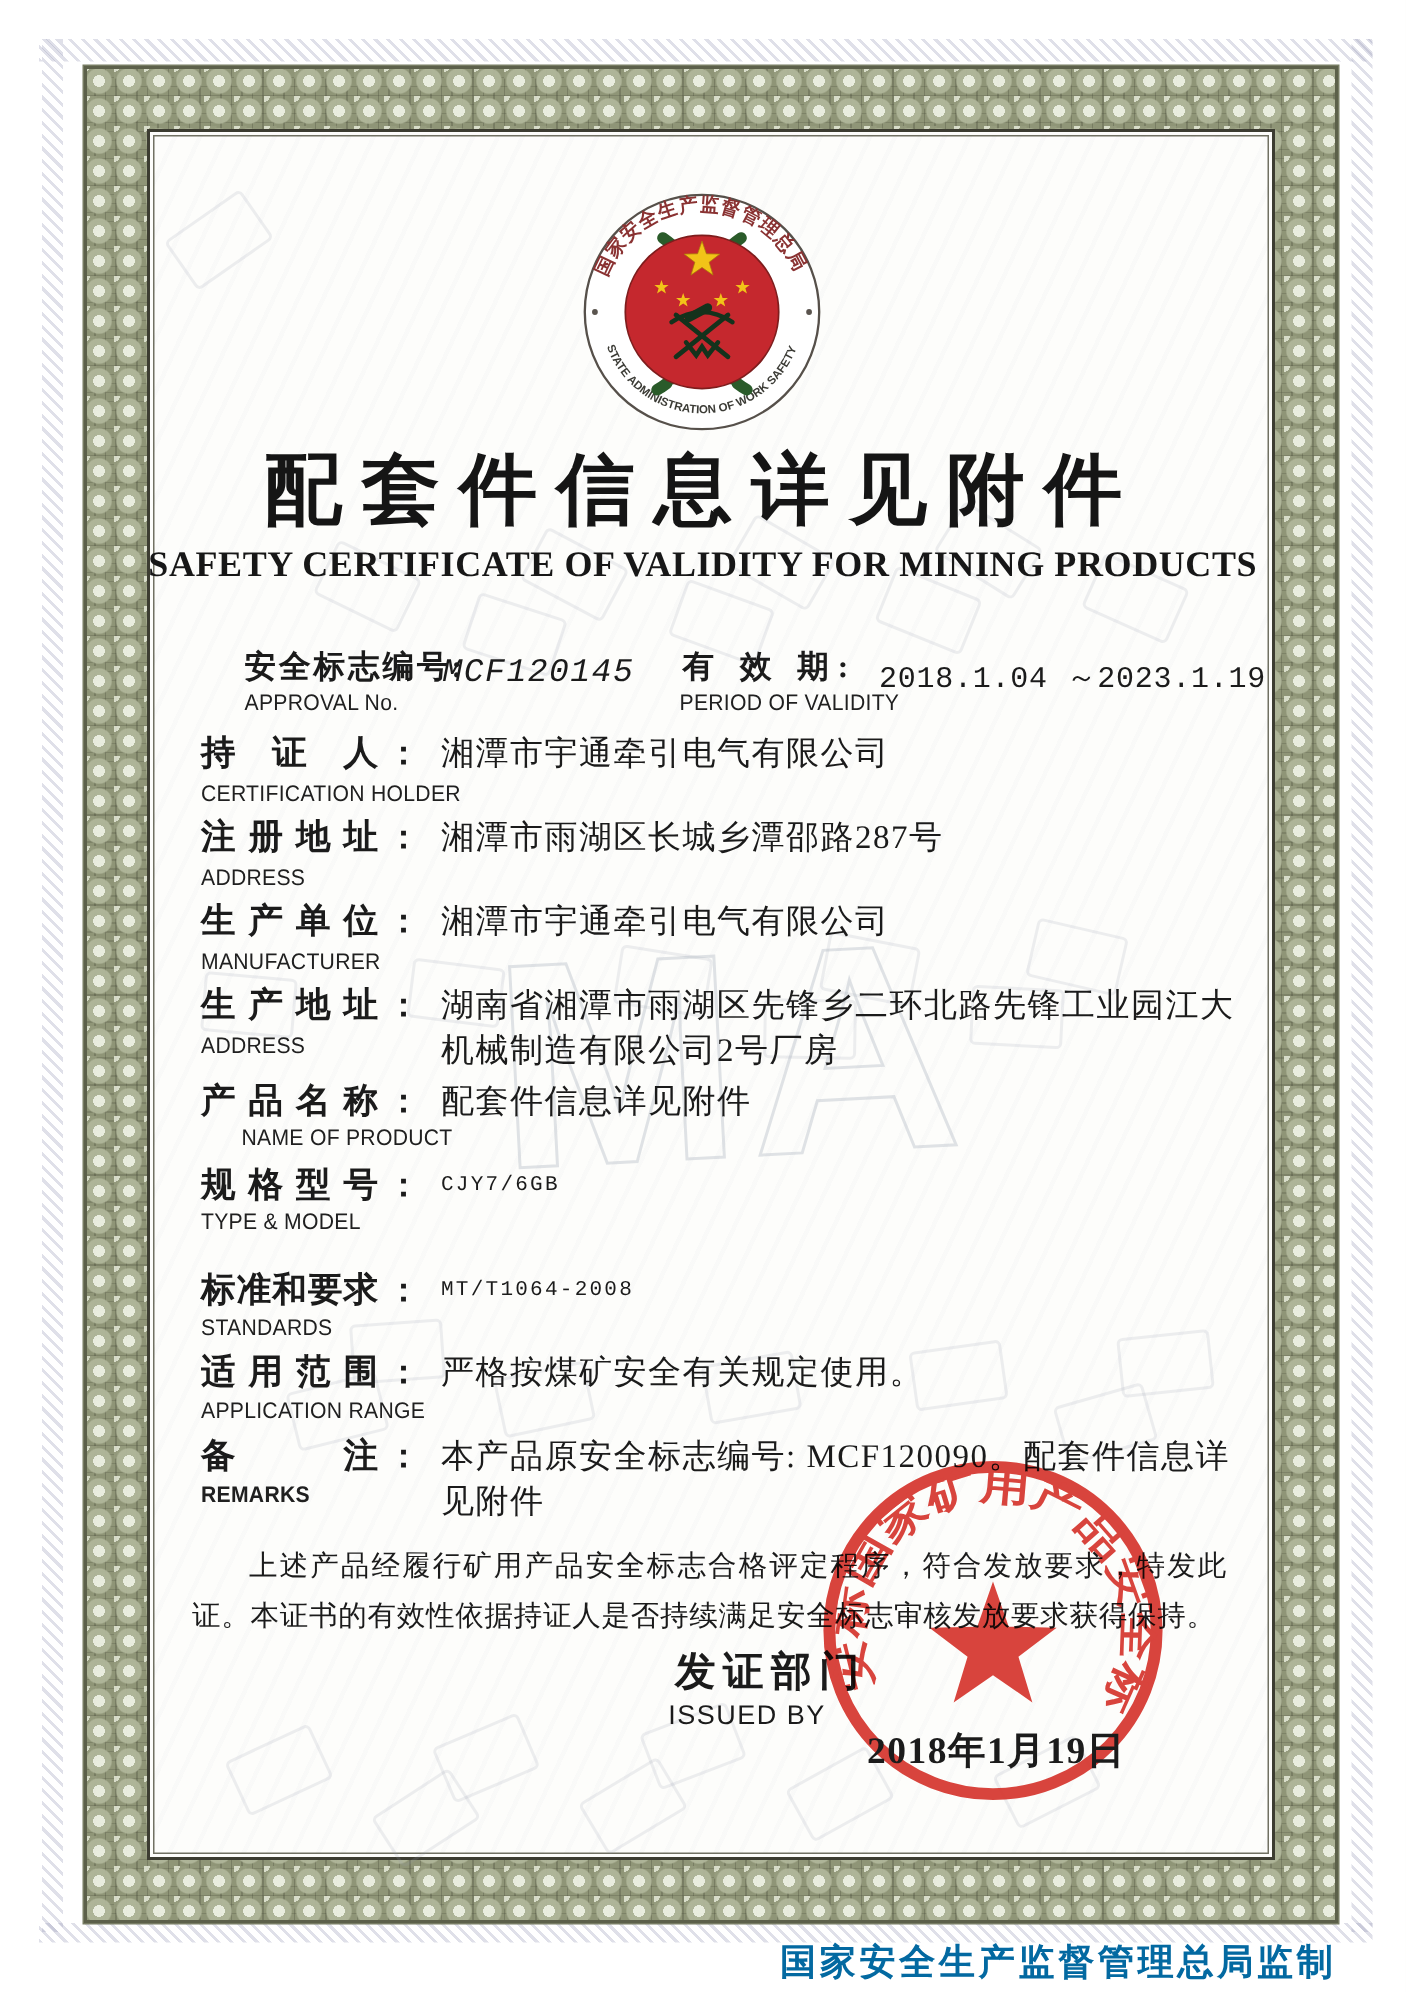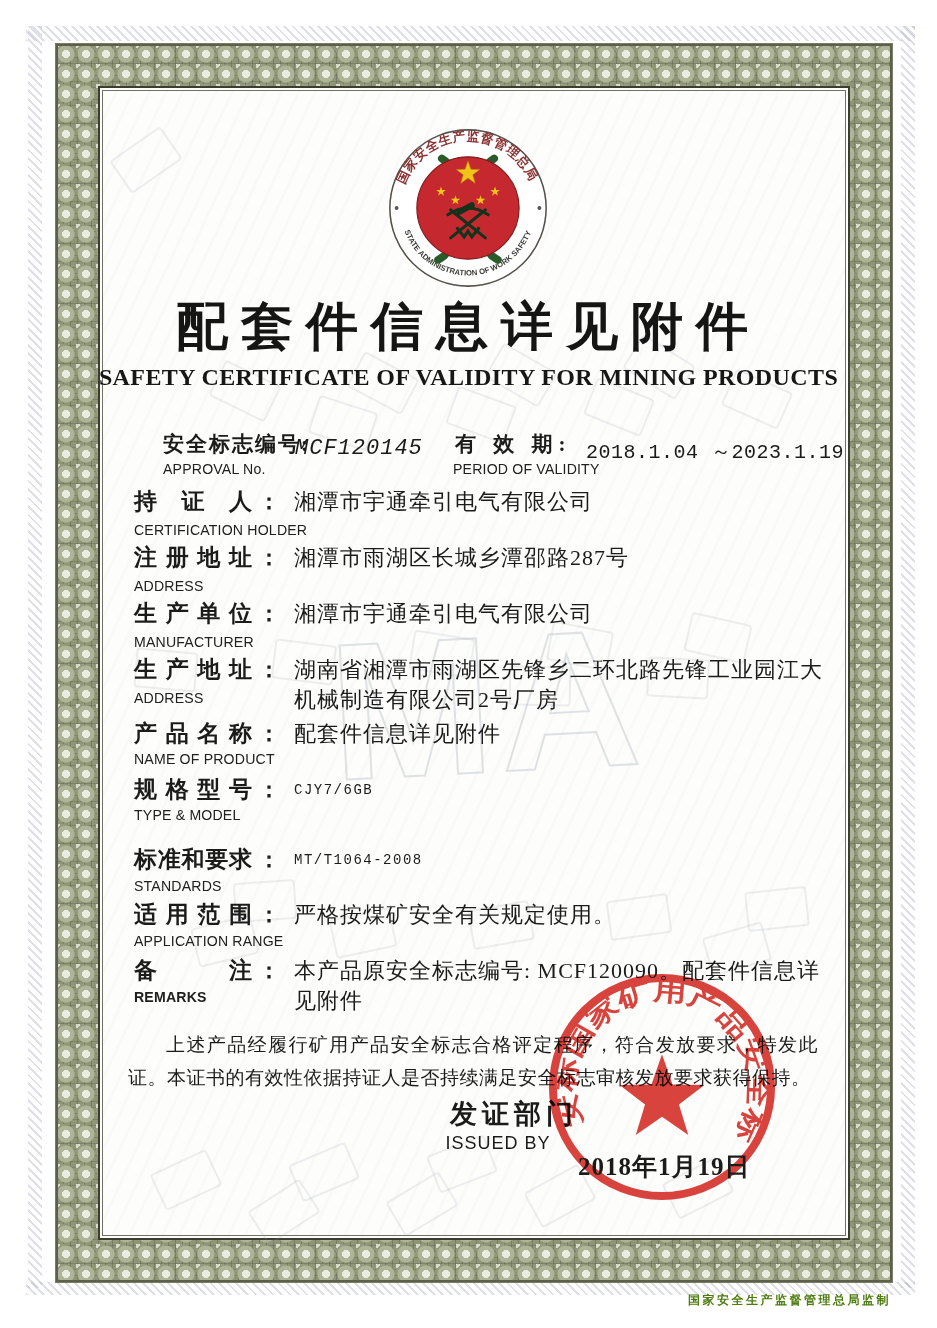--- a/index.html
+++ b/index.html
@@ -81,22 +81,22 @@
   }
   .issued-zh{position:absolute;left:418px;top:1096px;width:160px;text-align:right;
     font-size:27px;font-weight:bold;letter-spacing:5px;}
   .issued-en{position:absolute;left:418px;top:1133px;width:160px;text-align:center;
     font-family:"Liberation Sans",sans-serif;font-size:18px;letter-spacing:1px;}
   .seal{position:absolute;left:543px;top:968px;width:238px;height:238px;z-index:5;
     opacity:.92;mix-blend-mode:multiply;}
   .issue-date{position:absolute;left:578px;top:1150px;font-size:25px;font-weight:bold;
     letter-spacing:1px;z-index:6;}
   .footer{
-    position:absolute;right:46px;top:1292px;font-size:12px;font-weight:bold;
-    letter-spacing:2.5px;color:#4d7c0f;
+    position:absolute;right:46px;top:1292px;font-size:24px;font-weight:bold;
+    letter-spacing:2.5px;color:#0369a1;
   }
 </style>
 </head>
 <body>
 
 <div class="speckle top"></div>
 <div class="speckle bottom"></div>
 <div class="speckle left"></div>
 <div class="speckle right"></div>
 <div class="ornate">
@@ -197,21 +197,21 @@
   <div class="field-en" style="top:633px;"><span class="en-s">MANUFACTURER</span></div>
 
   <div class="field-zh" style="top:655px;">
     <span class="flabel">生 产 地 址</span><span class="fcolon">：</span><span class="fvalue">湖南省湘潭市雨湖区先锋乡二环北路先锋工业园江大机械制造有限公司2号厂房</span>
   </div>
   <div class="field-en" style="top:689px;"><span class="en-s">ADDRESS</span></div>
 
   <div class="field-zh" style="top:719px;">
     <span class="flabel">产 品 名 称</span><span class="fcolon">：</span><span class="fvalue">配套件信息详见附件</span>
   </div>
-  <div class="field-en" style="top:750px;"><span class="en-s">NAME OF PRODUCT</span></div>
+  <div class="field-en" style="top:750px;margin-left:27px;"><span class="en-s">NAME OF PRODUCT</span></div>
 
   <div class="field-zh" style="top:775px;">
     <span class="flabel">规 格 型 号</span><span class="fcolon">：</span><span class="fvalue mono">CJY7/6GB</span>
   </div>
   <div class="field-en" style="top:806px;"><span class="en-s">TYPE &amp; MODEL</span></div>
 
   <div class="field-zh" style="top:845px;">
     <span class="flabel">标准和要求</span><span class="fcolon">：</span><span class="fvalue mono">MT/T1064-2008</span>
   </div>
   <div class="field-en" style="top:877px;"><span class="en-s">STANDARDS</span></div>

